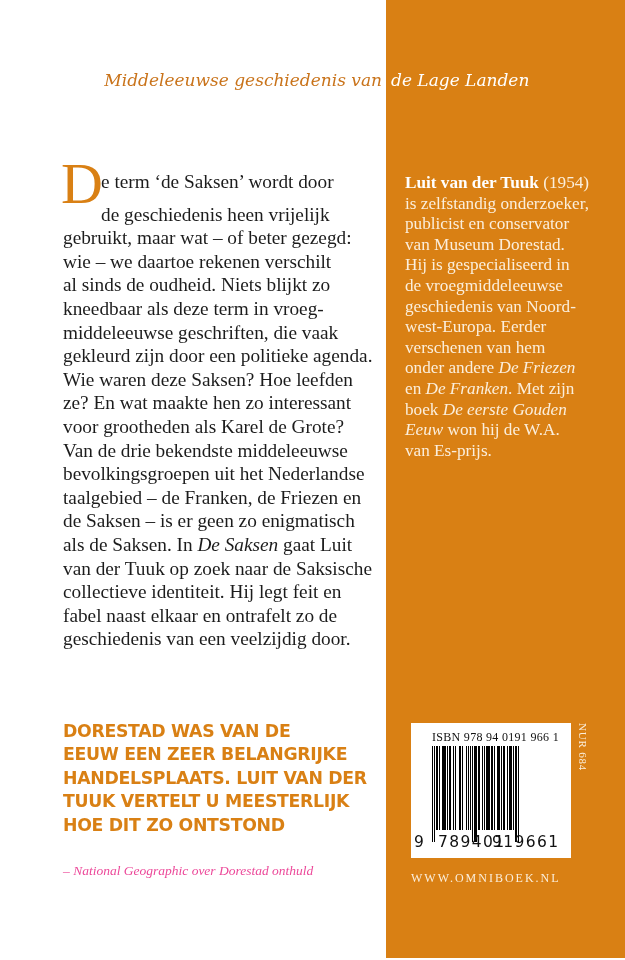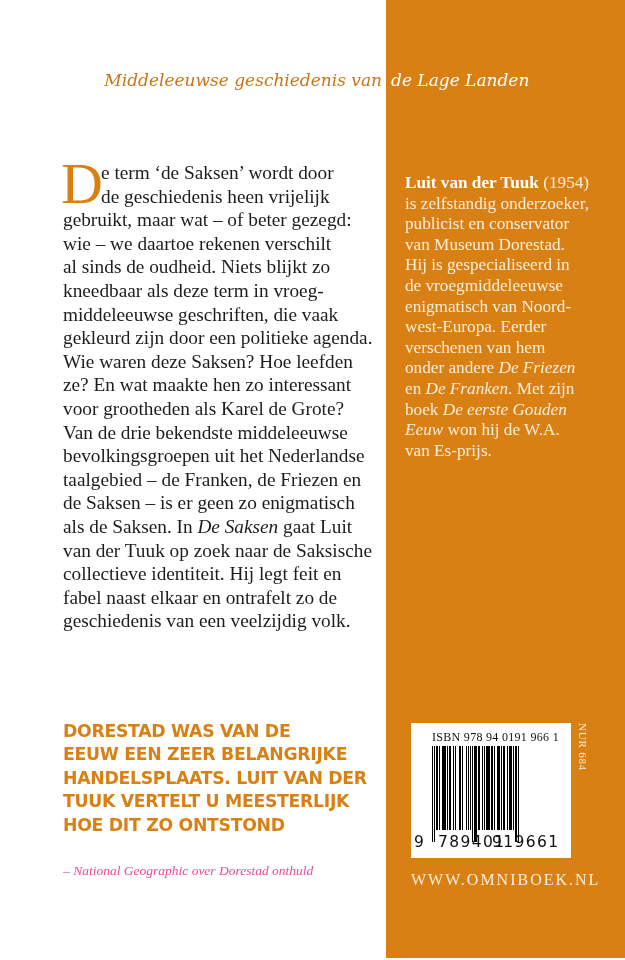--- a/index.html
+++ b/index.html
@@ -17,21 +17,21 @@
   }
   .tagline .left-part { position: absolute; right: calc(625px - 382px); top: 0; color: #c9731a; }
   .tagline .right-part { position: absolute; left: 391px; top: 0; color: #ffffff; }
 
   .blurb {
     position: absolute; left: 63px; top: 161px; width: 320px;
     font-family: "Liberation Serif", serif; font-size: 19.3px; line-height: 23.6px;
     color: #1c1c1c;
   }
   .blurb .line { display: block; white-space: nowrap; }
-  .blurb .indent { padding-left: 38px; }
+  .blurb .indent { padding-left: 38px; margin-top: 9px; }
   .dropcap {
     position: absolute; left: -2px; top: -2px;
     font-family: "Liberation Serif", serif; font-size: 58px; line-height: 50px;
     color: #d98014;
   }
   .blurb em { font-style: italic; }
 
   .bio {
     position: absolute; left: 405px; top: 173px; width: 210px;
     font-family: "Liberation Serif", serif; font-size: 17.2px; line-height: 20.6px;
@@ -78,21 +78,21 @@
   .ean-digits .right { position: absolute; left: 78px; letter-spacing: 1.4px; }
 
   .nur {
     position: absolute; left: 577px; top: 723px;
     writing-mode: vertical-rl;
     font-family: "Liberation Serif", serif; font-size: 11px; color: #fbeedc;
     letter-spacing: 0.8px; white-space: nowrap;
   }
   .website {
     position: absolute; left: 411px; top: 871px;
-    font-family: "Liberation Serif", serif; font-size: 16px; color: #fbeedc;
+    font-family: "Liberation Serif", serif; font-size: 12px; color: #fbeedc;
     letter-spacing: 2px; white-space: nowrap;
   }
 </style>
 </head>
 <body>
 
 <div class="orange-panel"></div>
 
 <div class="tagline">
   <span class="left-part">Middeleeuwse geschiedenis van</span>
@@ -113,31 +113,31 @@
   <span class="line">ze? En wat maakte hen zo interessant</span>
   <span class="line">voor grootheden als Karel de Grote?</span>
   <span class="line">Van de drie bekendste middeleeuwse</span>
   <span class="line">bevolkingsgroepen uit het Nederlandse</span>
   <span class="line">taalgebied – de Franken, de Friezen en</span>
   <span class="line">de Saksen – is er geen zo enigmatisch</span>
   <span class="line"><span>als de Saksen. In </span><em>De Saksen</em><span> gaat Luit</span></span>
   <span class="line">van der Tuuk op zoek naar de Saksische</span>
   <span class="line">collectieve identiteit. Hij legt feit en</span>
   <span class="line">fabel naast elkaar en ontrafelt zo de</span>
-  <span class="line">geschiedenis van een veelzijdig volk.</span>
+  <span class="line">geschiedenis van een veelzijdig door.</span>
 </div>
 
 <div class="bio">
   <span class="line"><strong>Luit van der Tuuk</strong><span> (1954)</span></span>
   <span class="line">is zelfstandig onderzoeker,</span>
   <span class="line">publicist en conservator</span>
   <span class="line">van Museum Dorestad.</span>
   <span class="line">Hij is gespecialiseerd in</span>
   <span class="line">de vroegmiddeleeuwse</span>
-  <span class="line">enigmatisch van Noord-</span>
+  <span class="line">geschiedenis van Noord-</span>
   <span class="line">west-Europa. Eerder</span>
   <span class="line">verschenen van hem</span>
   <span class="line"><span>onder andere </span><em>De Friezen</em></span>
   <span class="line"><span>en </span><em>De Franken</em><span>. Met zijn</span></span>
   <span class="line"><span>boek </span><em>De eerste Gouden</em></span>
   <span class="line"><em>Eeuw</em><span> won hij de W.A.</span></span>
   <span class="line">van Es-prijs.</span>
 </div>
 
 <div class="quote">

